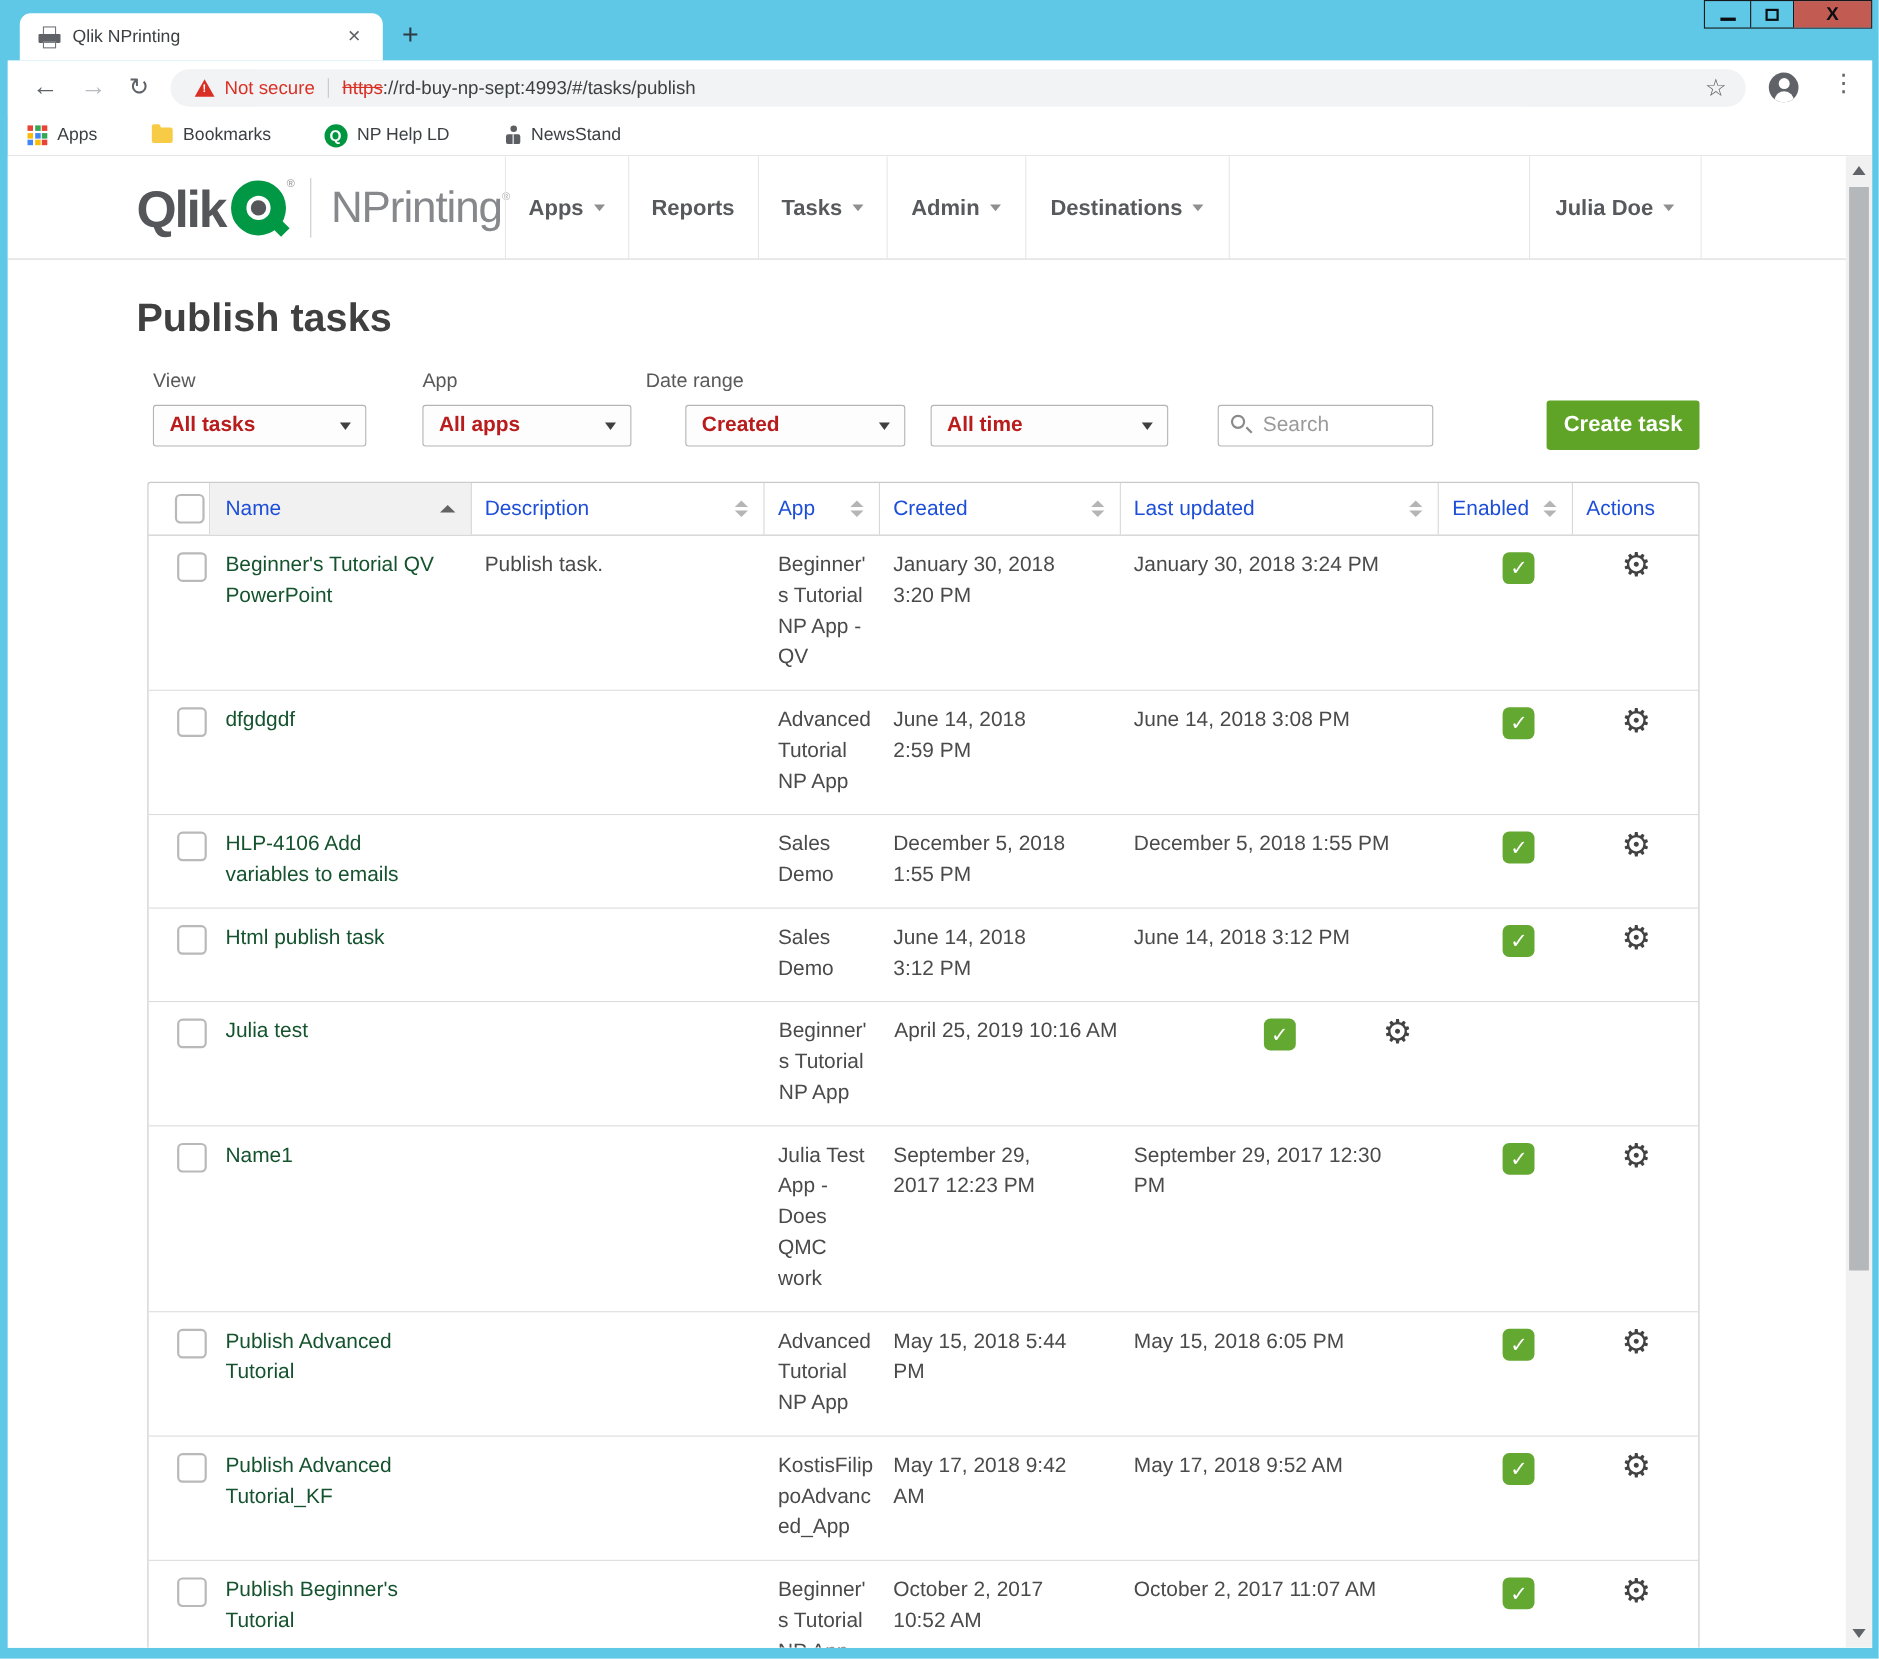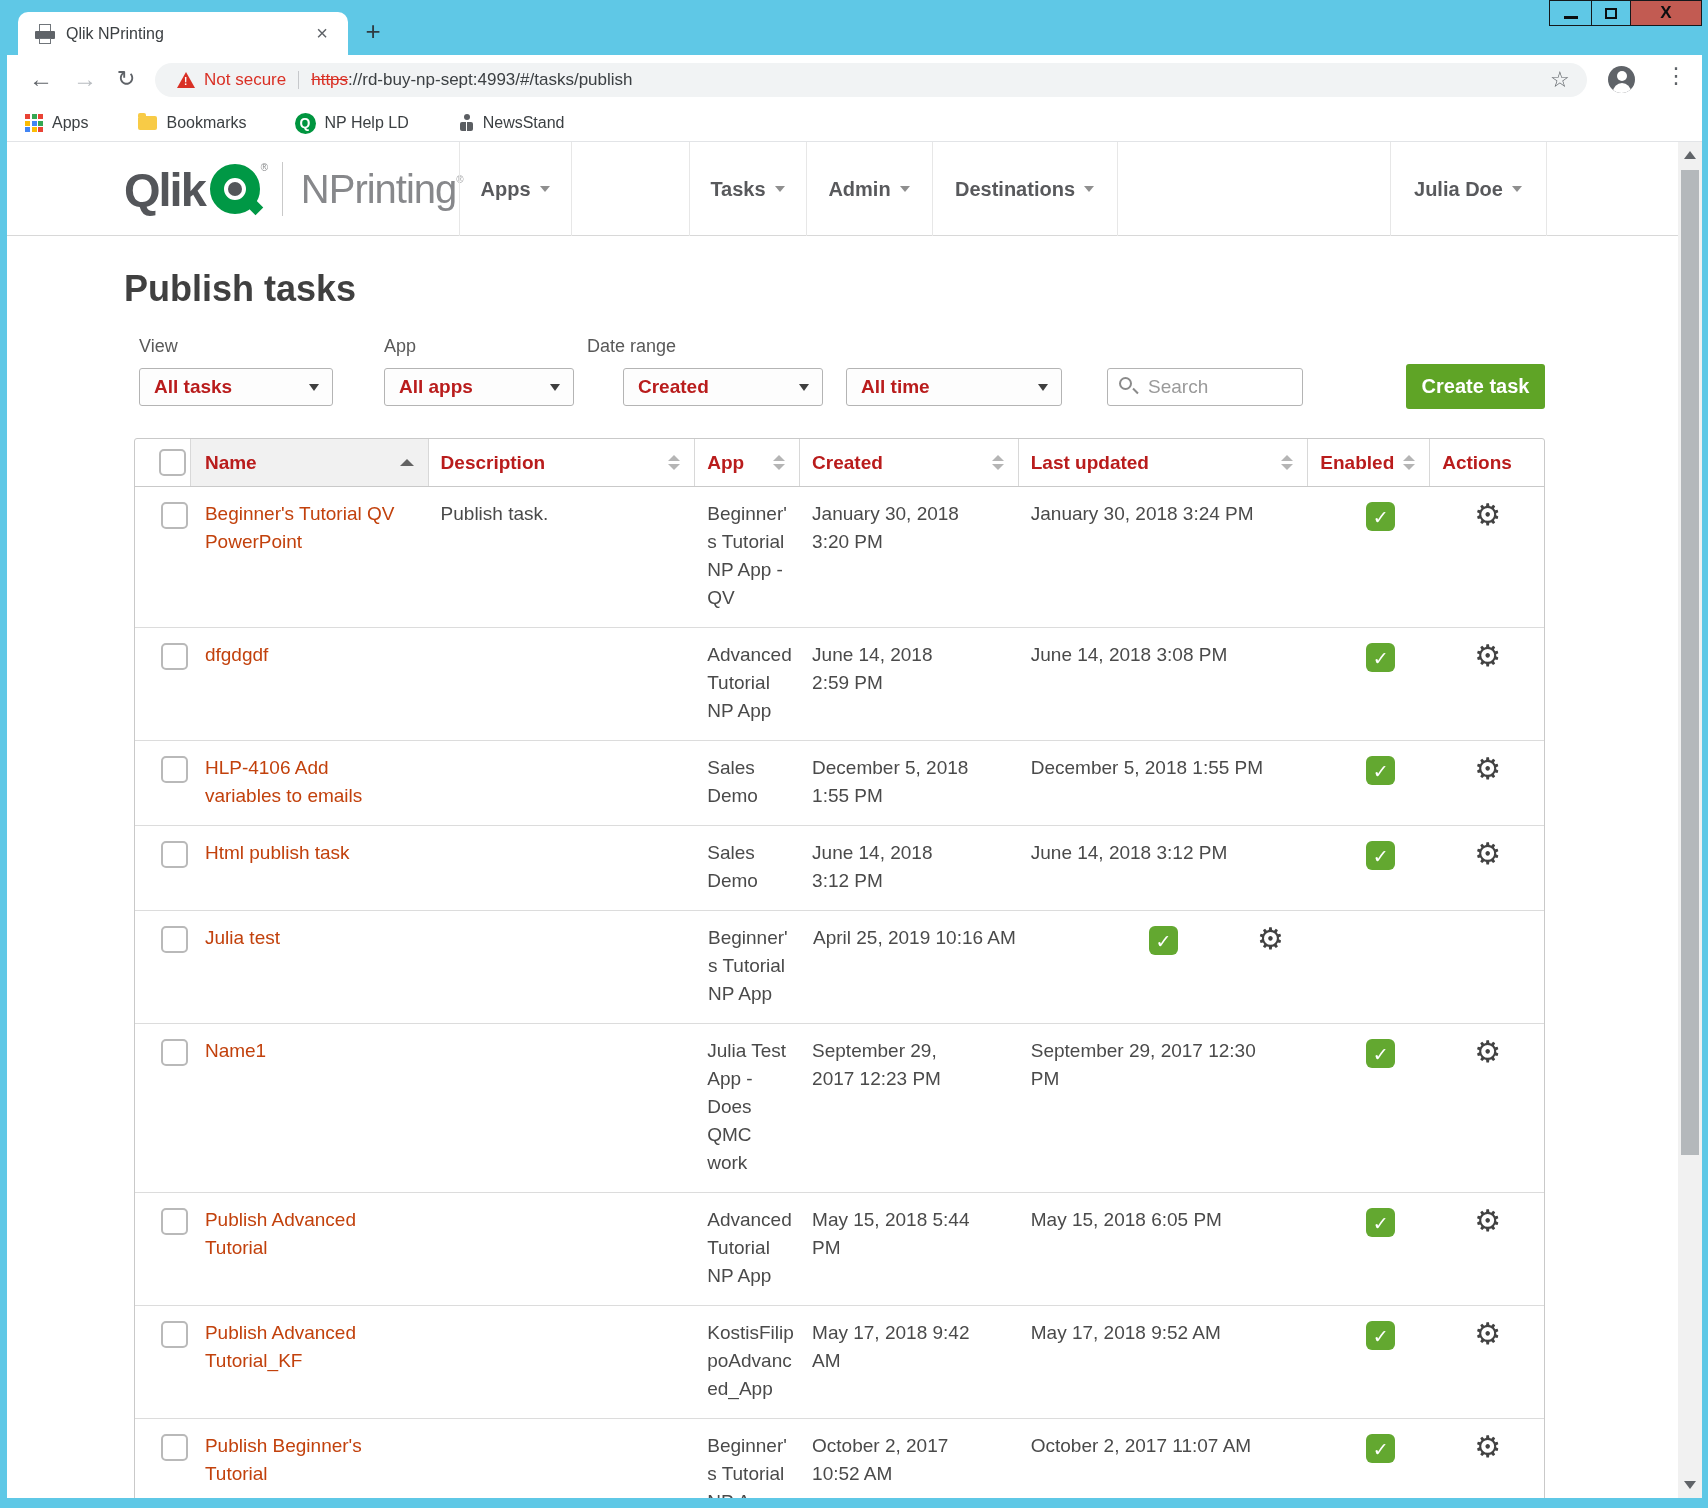--- a/index.html
+++ b/index.html
@@ -80,37 +80,37 @@
   .searchwrap { position:absolute; left:1100px; top:226px; width:196px; height:38px; }
   .searchwrap input { width:100%; height:100%; border:1px solid #b4b4b4; border-radius:3px; font-size:19px; color:#404040; padding-left:40px; font-family:inherit; outline:none; }
   .searchwrap input::placeholder { color:#9a9a9a; }
   .mag { position:absolute; left:12px; top:9px; width:13px; height:13px; border:2px solid #8a8a8a; border-radius:50%; }
   .mag:after { content:""; position:absolute; left:11px; top:11px; width:7px; height:2px; background:#8a8a8a; transform:rotate(45deg); }
   .createbtn { position:absolute; left:1399px; top:222px; width:139px; height:45px; background:#5FA426; border-radius:3px; color:#fff; font-size:20px; font-weight:bold; display:flex; align-items:center; justify-content:center; }
 
   
   .table { position:absolute; left:127px; top:296px; width:1411px; border:1px solid #c9c9c9; border-radius:3px; background:#fff; }
   .thead { display:flex; height:48px; border-bottom:1px solid #c9c9c9; }
-  .th { position:relative; display:flex; align-items:center; font-size:19px; font-weight:bold; color:#b91c1c; border-right:1px solid #d8d8d8; padding-left:12px; }
+  .th { position:relative; display:flex; align-items:center; font-size:19px; font-weight:normal; color:#1d4ed8; border-right:1px solid #d8d8d8; padding-left:12px; }
   .th:last-child { border-right:none; }
   .th-name { background:#f1f1f1; padding-left:14px; }
   .col-check { width:56px; } .col-name { width:238px; } .col-desc { width:267px; } .col-app { width:105px; }
   .col-created { width:219px; } .col-updated { width:290px; } .col-enabled { width:122px; } .col-actions { width:114px; }
   .sorticon { position:absolute; right:14px; display:flex; flex-direction:column; gap:3px; }
   .tri-up { width:0; height:0; border-left:6px solid transparent; border-right:6px solid transparent; border-bottom:6px solid #b5b5b5; }
   .tri-down { width:0; height:0; border-left:6px solid transparent; border-right:6px solid transparent; border-top:6px solid #b5b5b5; }
   .sort-asc .tri-up { border-bottom-color:#636363; border-left-width:7px; border-right-width:7px; border-bottom-width:7px; }
   .cb { display:inline-block; width:27px; height:27px; border:2px solid #b9b9b9; border-radius:5px; background:#fff; }
   .th .cb { margin-left:12px; }
   .trow { display:flex; border-bottom:1px solid #dcdcdc; }
   .trow:last-child { border-bottom:none; }
   .td { padding:13px 0 15px 12px; font-size:19px; line-height:28px; color:#4a4a4a; }
   .td.col-check { padding-top:15px; } .td.col-check .cb { margin-left:14px; }
   .td.col-name { padding-left:14px; }
-  .rlink { display:inline-block; width:200px; color:#c2410c; text-decoration:none; cursor:pointer; }
+  .rlink { display:inline-block; width:200px; color:#14532d; text-decoration:none; cursor:pointer; }
   .cellw-desc { display:inline-block; width:240px; }
   .cellw-app { display:inline-block; width:88px; overflow-wrap:anywhere; word-break:break-word; }
   .cellw-created { display:inline-block; width:160px; }
   .cellw-updated { display:inline-block; width:235px; }
   .enabled-badge { display:flex; width:29px; height:29px; margin-left:46px; margin-top:2px; background:#63A830; border-radius:6px; align-items:center; justify-content:center; }
   .tick { color:#fff; font-size:19px; font-weight:bold; font-family:"DejaVu Sans",sans-serif; }
   .gear { display:block; margin-left:32px; font-size:30px; color:#424242; line-height:30px; font-family:"DejaVu Sans",sans-serif; }
 
   
   .scrollbar { position:absolute; left:1671px; top:0; width:24px; height:1356px; background:#f1f1f1; }
@@ -223,20 +223,23 @@
           <i class="navsep" style="left:682px"></i>
           <i class="navsep" style="left:799px"></i>
           <i class="navsep" style="left:925px"></i>
           <i class="navsep" style="left:1110px"></i>
           <i class="navsep" style="left:1383px"></i>
           <i class="navsep" style="left:1539px"></i>
         <div class="navitem" style="left:452px;width:112px">
             <span>Apps</span>
             <span class="caret"></span>
           </div>
+        <div class="navitem" style="left:564px;width:118px">
+            <span>Reports</span>
+          </div>
         <div class="navitem" style="left:682px;width:117px">
             <span>Tasks</span>
             <span class="caret"></span>
           </div>
         <div class="navitem" style="left:799px;width:126px">
             <span>Admin</span>
             <span class="caret"></span>
           </div>
         <div class="navitem" style="left:925px;width:185px">
             <span>Destinations</span>

